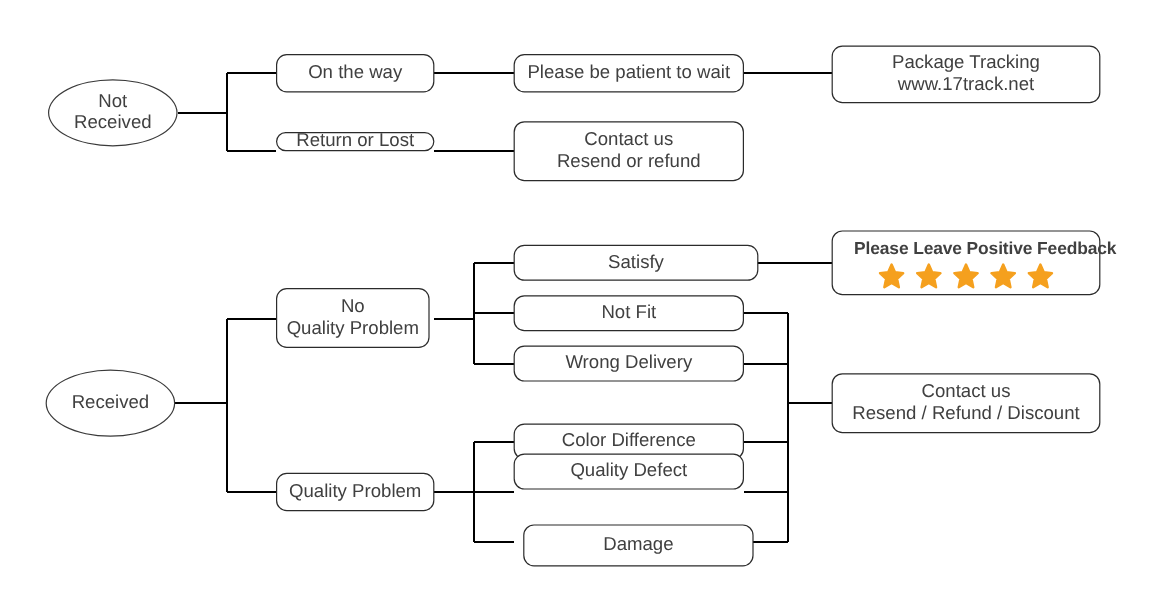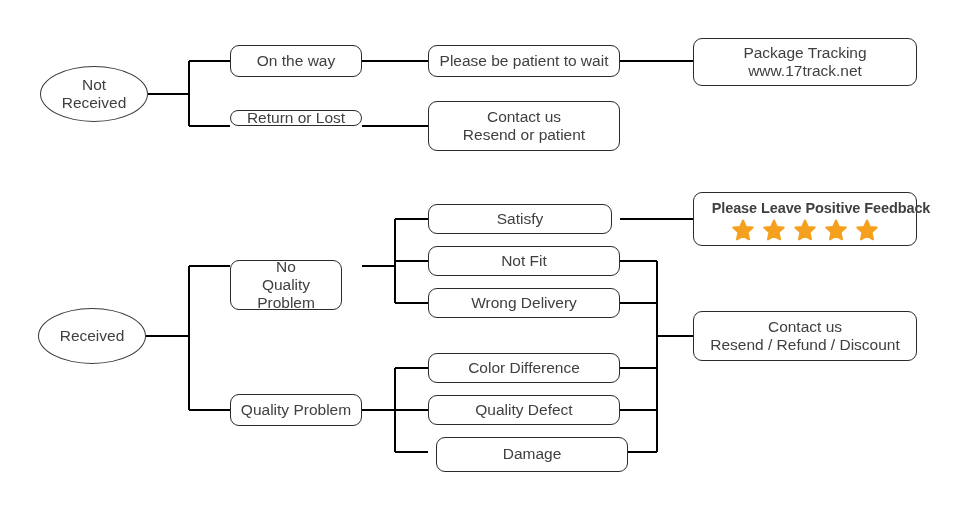--- a/index.html
+++ b/index.html
@@ -151,58 +151,58 @@
   <div class="node rbox" style="left:230px; top:110px; width:132px; height:16px;">
     <span>Return or Lost</span>
   </div>
 
   <div class="node rbox" style="left:428px; top:45px; width:192px; height:32px;">
     <span>Please be patient to wait</span>
   </div>
 
   <div class="node rbox twoline" style="left:428px; top:101px; width:192px; height:50px;">
     <span>Contact us</span>
-    <span>Resend or patient</span>
+    <span>Resend or refund</span>
   </div>
 
   <div class="node rbox twoline" style="left:693px; top:38px; width:224px; height:48px;">
     <span>Package Tracking</span>
     <span>www.17track.net</span>
   </div>
 
   <div class="node ellipse" style="left:38px; top:308px; width:108px; height:56px;">
     <span>Received</span>
   </div>
 
-  <div class="node rbox twoline" style="left:230px; top:240px; width:112px; height:50px;margin-top:20px;">
+  <div class="node rbox twoline" style="left:230px; top:240px; width:128px; height:50px;">
     <span>No</span>
     <span>Quality Problem</span>
   </div>
 
   <div class="node rbox" style="left:230px; top:394px; width:132px; height:32px;">
     <span>Quality Problem</span>
   </div>
 
-  <div class="node rbox" style="left:428px; top:204px; width:184px; height:30px;">
+  <div class="node rbox" style="left:428px; top:204px; width:204px; height:30px;">
     <span>Satisfy</span>
   </div>
 
   <div class="node rbox" style="left:428px; top:246px; width:192px; height:30px;">
     <span>Not Fit</span>
   </div>
 
   <div class="node rbox" style="left:428px; top:353px; width:192px; height:30px;">
     <span>Color Difference</span>
   </div>
 
   <div class="node rbox" style="left:428px; top:288px; width:192px; height:30px;">
     <span>Wrong Delivery</span>
   </div>
 
-  <div class="node rbox" style="left:428px; top:395px; width:192px; height:30px;">
+  <div class="node rbox" style="left:428px; top:378px; width:192px; height:30px;">
     <span>Quality Defect</span>
   </div>
 
   <div class="node rbox" style="left:436px; top:437px; width:192px; height:35px;">
     <span>Damage</span>
   </div>
 
   <div class="node rbox feedback" style="left:693px; top:192px; width:224px; height:54px;">
     <span class="fb-text">Please Leave Positive Feedback</span>
     <span class="stars" id="star-row">

